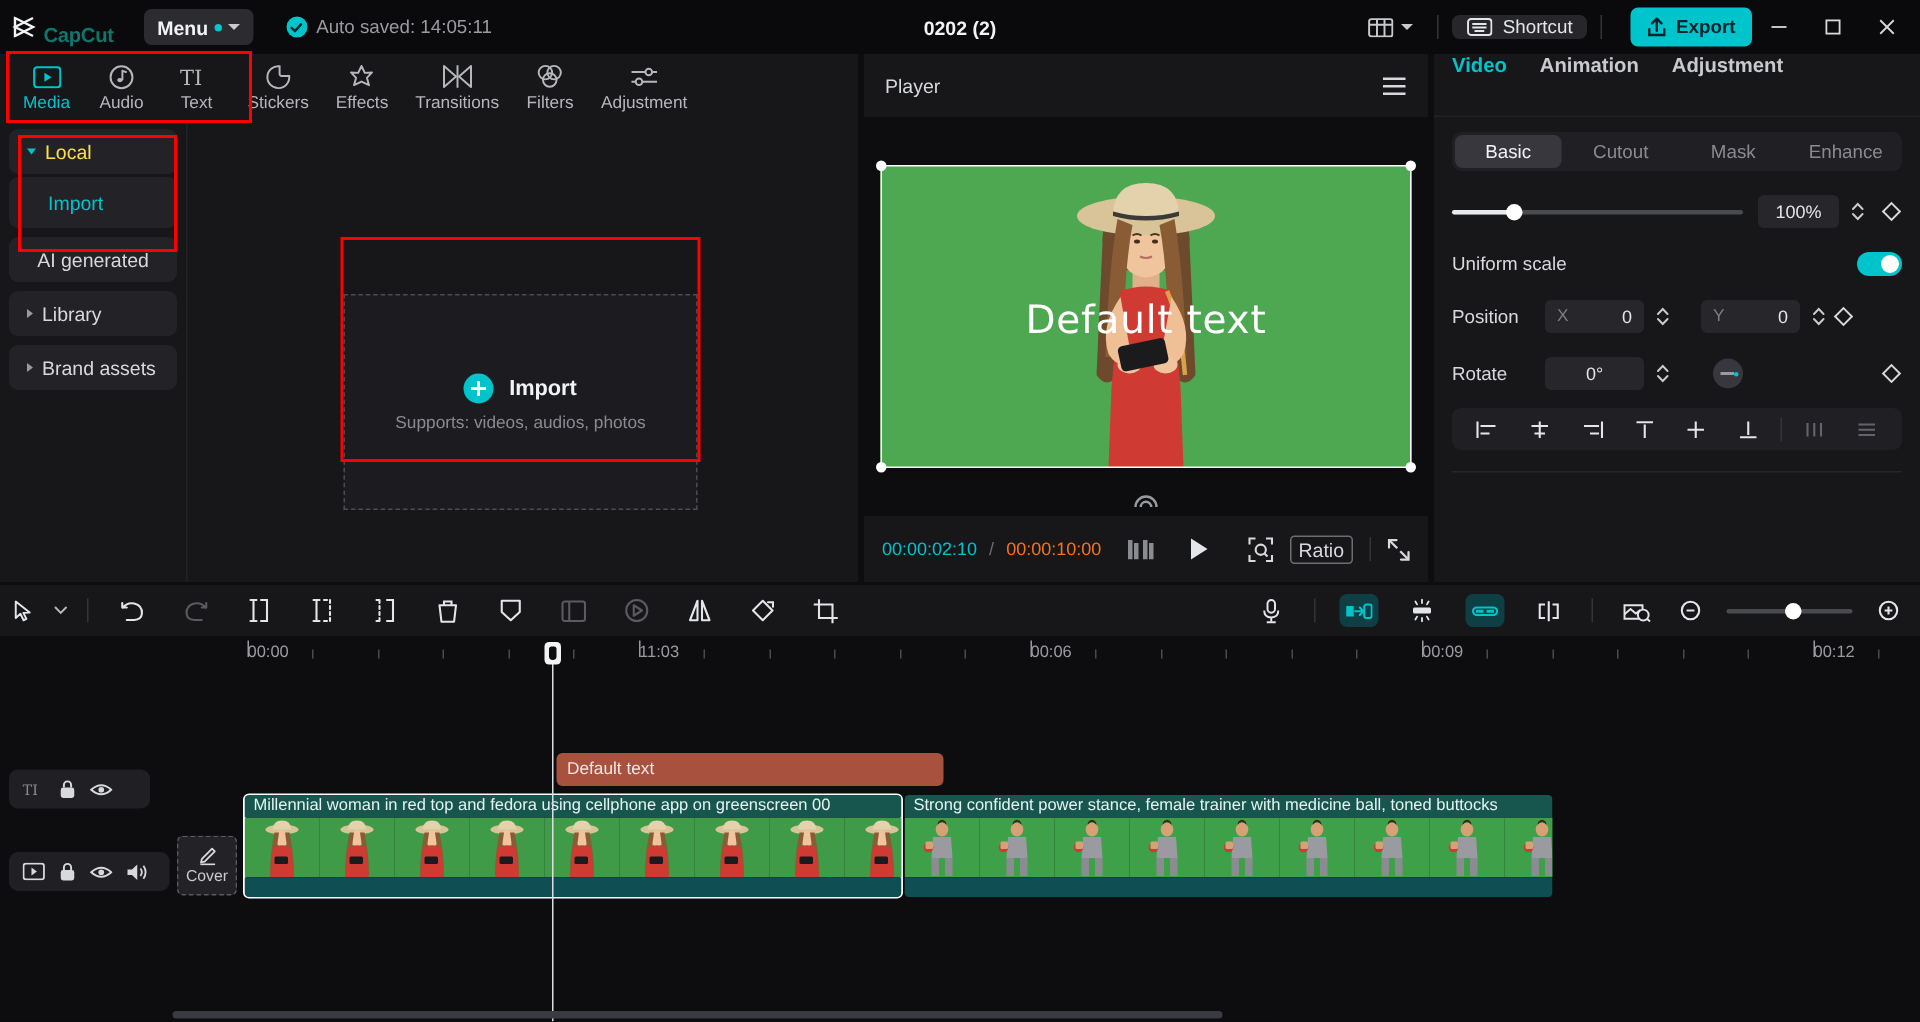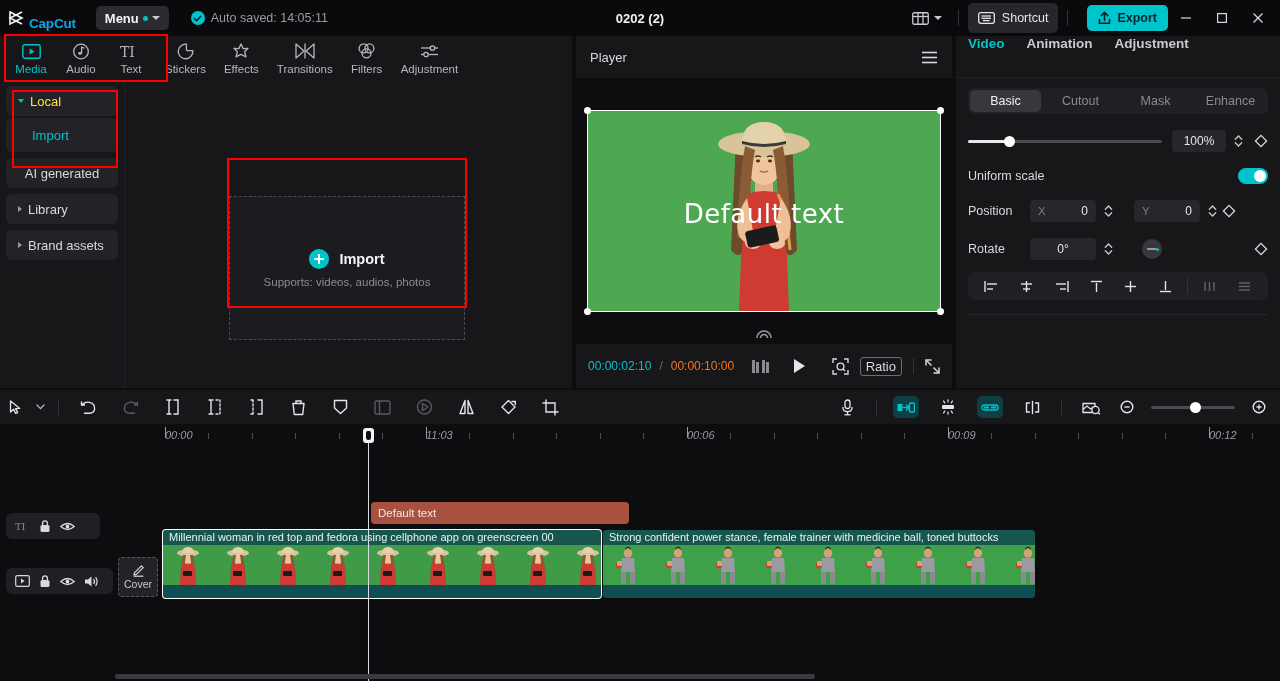--- a/index.html
+++ b/index.html
@@ -13,21 +13,21 @@
   }
   .app { position: relative; width: 1280px; height: 681px; }
 
   
   .titlebar {
     position: absolute; left:0; top:0; width:1280px; height:36px;
     background:#0a0a0c; display:flex; align-items:center;
   }
   .logo-wrap { display:flex; align-items:center; gap:5px; margin-left:8px; }
   .logo-mark { width:16px; height:14px; position:relative; }
-  .logo-text { font-size:13.5px; font-weight:bold; color:#0ea5e9; letter-spacing:-0.2px;margin-top:10px; }
+  .logo-text { font-size:13.5px; font-weight:bold; color:#0f766e; letter-spacing:-0.2px;margin-top:10px; }
   .menu-btn {
     margin-left:20px; height:24px; padding:0 9px; border-radius:5px;
     background:#2b2b30; display:flex; align-items:center; gap:4px;
     font-size:13px; font-weight:bold; color:#f2f3f5; cursor:pointer;
   }
   .menu-dot { width:5px; height:5px; border-radius:50%; background:#00c4cc; display:inline-block; }
   .caret-d { width:0;height:0;border-left:4px solid transparent;border-right:4px solid transparent;border-top:4px solid #c9cace; }
   .caret-r { width:0;height:0;border-top:3.5px solid transparent;border-bottom:3.5px solid transparent;border-left:4px solid #00c4cc; }
   .caret-r.grey { border-left-color:#9a9ba0; }
   .caret-dn { width:0;height:0;border-left:3.5px solid transparent;border-right:3.5px solid transparent;border-top:4px solid #00c4cc; }
@@ -40,21 +40,21 @@
   .check-badge svg { display:block; }
 
   .proj-title {
     position:absolute; left:0; right:0; text-align:center;
     font-size:13px; font-weight:bold; color:#f2f3f5; pointer-events:none;
   }
   .tb-right { margin-left:auto; display:flex; align-items:center; gap:0px; padding-right:4px; }
   .layout-btn { display:flex; align-items:center; gap:5px; padding:4px 7px; border-radius:4px; cursor:pointer; }
   .vsep { width:1px; height:16px; background:#33343a; margin:0 9px; }
   .shortcut-btn {
-    display:flex;align-items:center;gap:7px;height:30px;padding:0 10px;
+    display:flex;align-items:center;gap:7px;height:16px;padding:0 10px;
     border-radius:5px;background:#26262b;font-size:12.5px;color:#e4e5e9;cursor:pointer;
   }
   .export-btn {
     display:flex;align-items:center;gap:6px;height:26px;padding:0 11px;margin-left:10px;
     border-radius:5px;background:#00c4cc;color:#06232b;font-size:12.5px;font-weight:bold;cursor:pointer;
   }
   .win-ctrl { width:36px;height:36px;display:flex;align-items:center;justify-content:center;cursor:pointer; }
 
   
   .left-panel {
@@ -168,21 +168,21 @@
   .tl-toolbar { position:absolute; left:0; top:390px; width:1280px; height:34px; background:#17171a;
                 display:flex; align-items:center; }
   .tb-ic { width:30px; height:34px; display:flex; align-items:center; justify-content:center; cursor:pointer; }
   .tb-ic.wide { width:42px; }
   .tb-ic.on { background:#0e3f45; border-radius:5px; height:22px; width:26px; }
   .tb-sep { width:1px; height:16px; background:#33343a; margin:0 8px; }
   .zoom-track { width:84px; height:3px; background:#4a4b50; border-radius:2px; position:relative; margin:0 9px; }
   .zoom-knob { position:absolute; left:46%; top:-4px; width:11px; height:11px; border-radius:50%; background:#fff; cursor:pointer; }
 
   .timeline { position:absolute; left:0; top:424px; width:1280px; height:257px; background:#0d0d0f; }
-  .ruler { position:absolute; left:115px; top:0; right:16px; height:26px;font-style:italic; }
+  .ruler { position:absolute; left:115px; top:0; right:16px; height:26px; }
   .tick-lbl { position:absolute; top:5px; font-size:11px; color:#9a9ba0; white-space:nowrap; }
   .tick { position:absolute; top:9px; width:1px; height:6px; background:#4a4b50; }
   .tl-leftcol { position:absolute; left:0; top:26px; width:115px; bottom:0; }
   .track-hdr { position:absolute; left:6px; height:26px; border-radius:6px; background:#202024;
                display:flex; align-items:center; gap:9px; padding:0 9px; }
   .th-ic { cursor:pointer; display:flex; align-items:center; }
   .playhead { position:absolute; top:0px; width:1px; background:#dcdde1; }
   .ph-grip { position:absolute; top:-0px; left:-5px; width:11px; height:15px; background:#f2f3f5;
              border-radius:3px; }
   .ph-grip:after { content:""; position:absolute; left:3px; top:3px; width:5px; height:9px;

